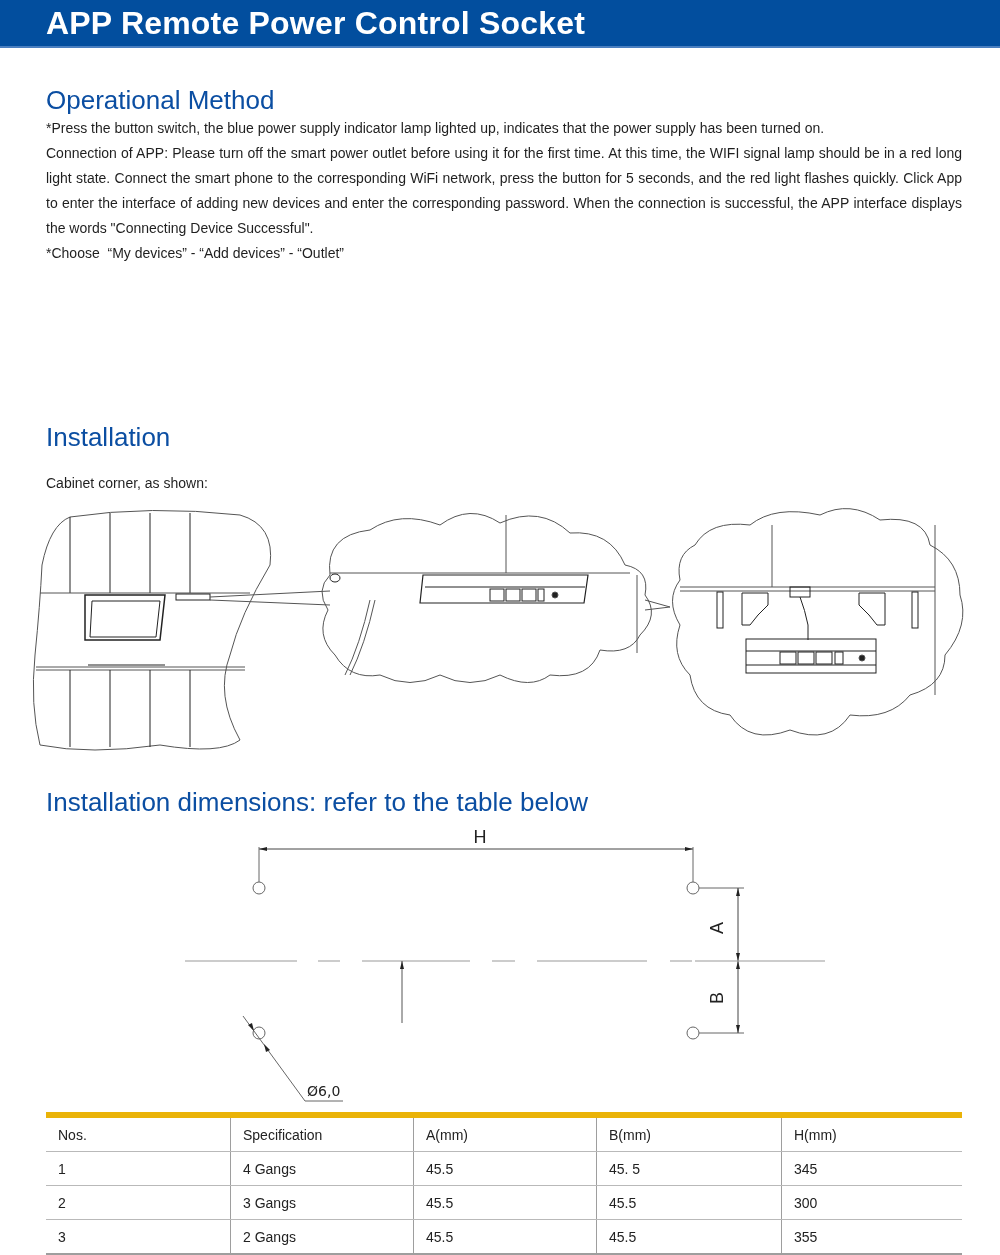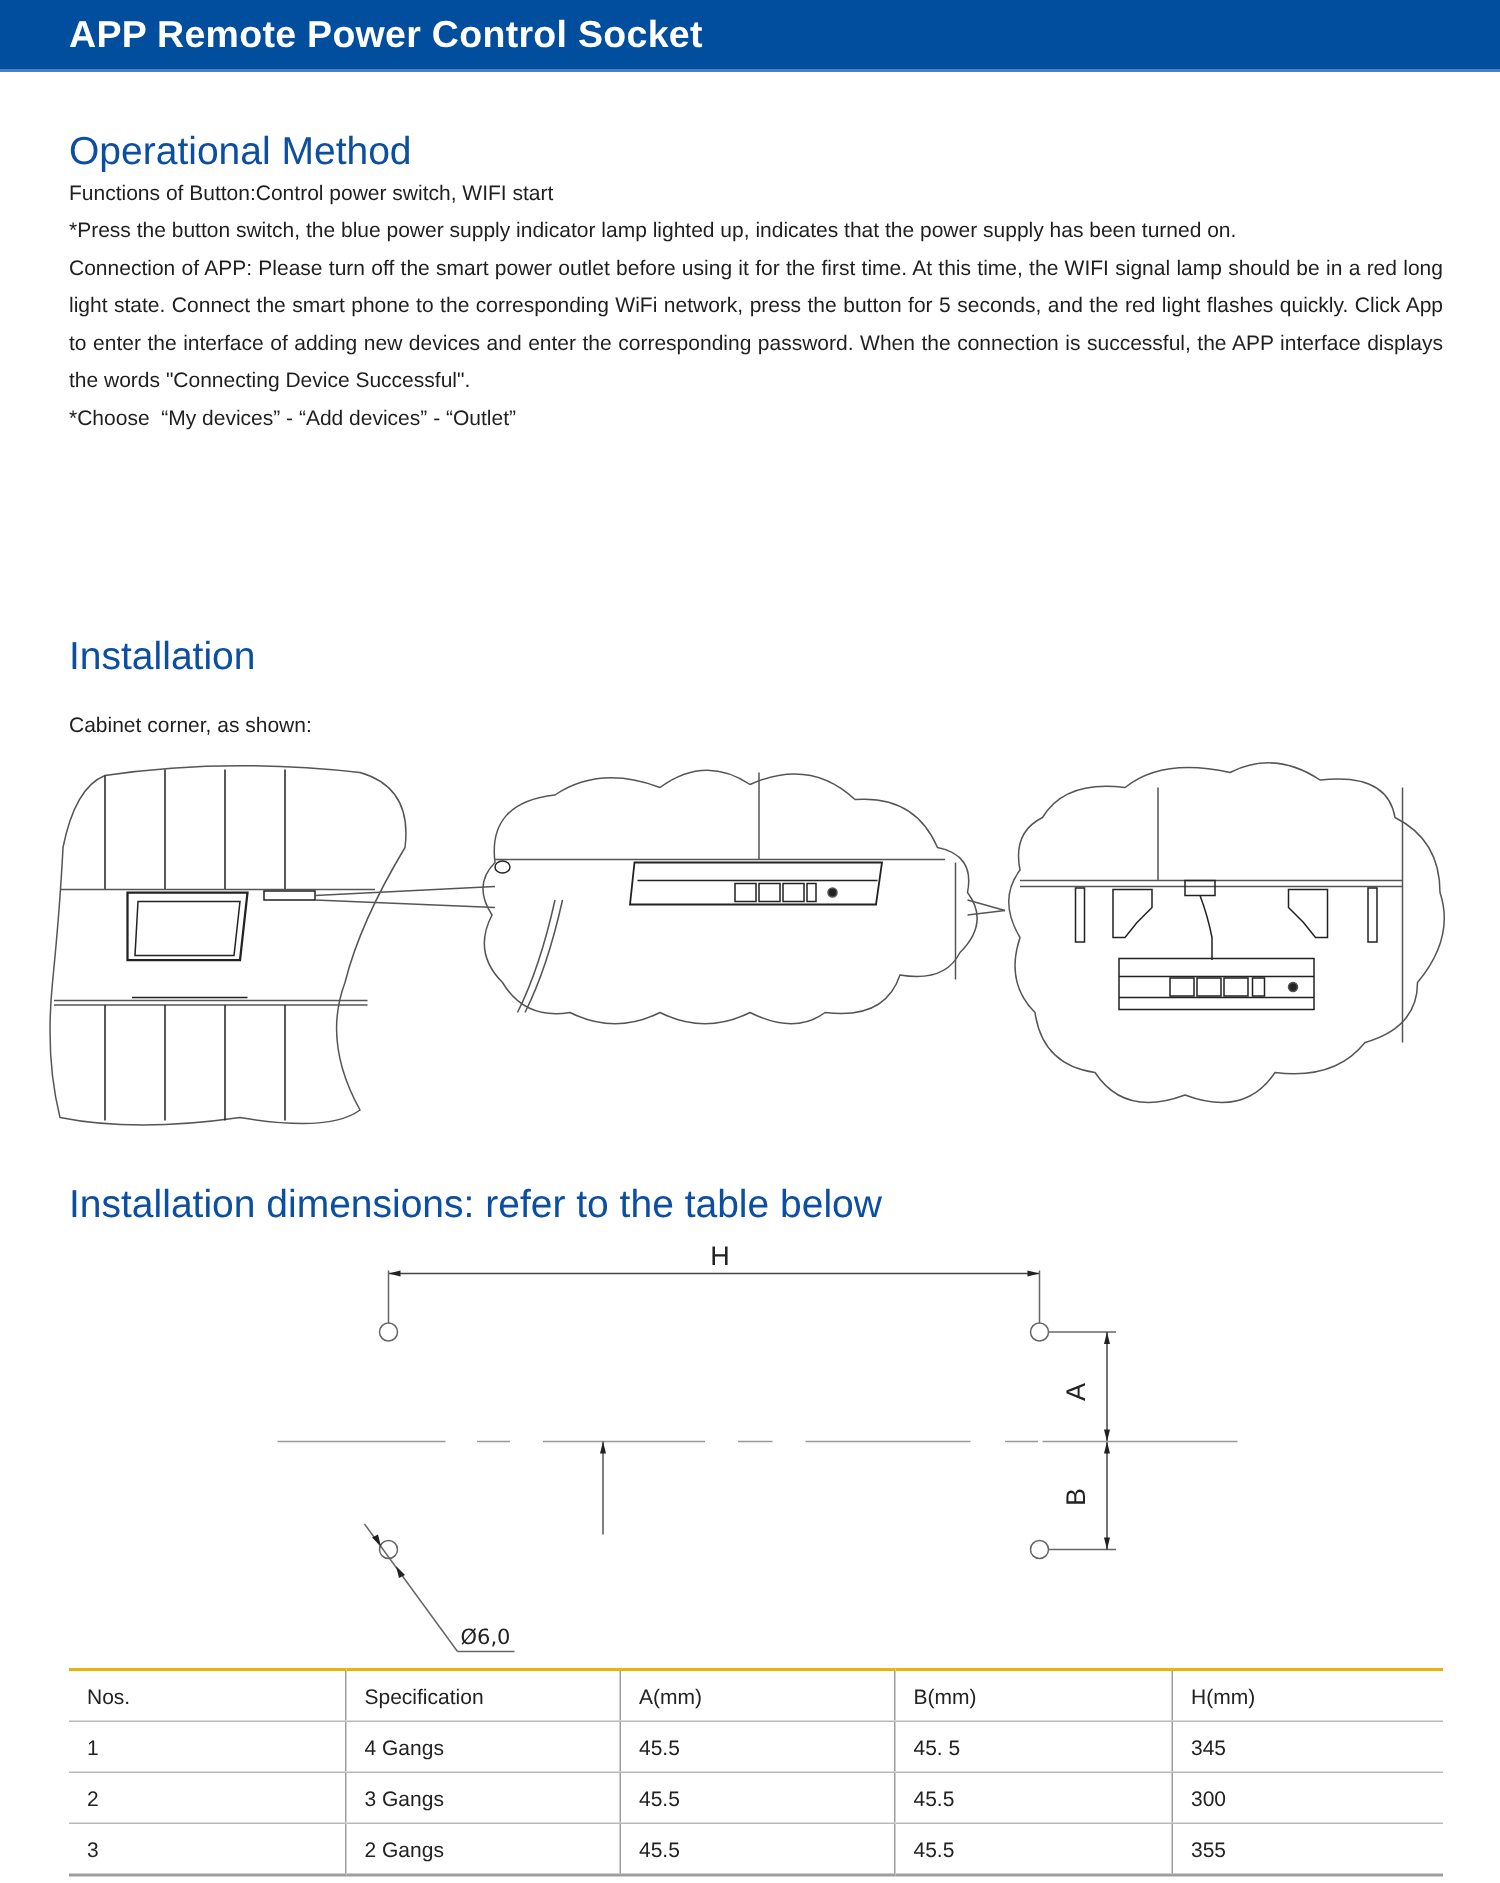--- a/index.html
+++ b/index.html
@@ -1,49 +1,48 @@
 <!DOCTYPE html>
 <html><head>
 <meta charset="utf-8">
 <style>
   html, body { margin: 0; padding: 0; background: #ffffff; }
   body { width: 1000px; height: 1255px; position: relative; overflow: hidden;
          font-family: "Liberation Sans", sans-serif; color: #222; }
   .banner { position: absolute; left: 0; top: 0; width: 1000px; height: 46px; background: #024e9e;
             border-bottom: 2px solid #4a7fc0; }
-  .banner h1 { margin: 0; position: absolute; left: 46px; top: 4px; font-size: 25px; line-height: 38px;
+  .banner h1 { margin: 0; position: absolute; left: 46px; top: 4px; font-size: 32px; line-height: 38px;
                color: #fff; font-weight: bold; letter-spacing: 0.2px; }
   .section-title { position: absolute; left: 46px; margin: 0; font-weight: normal; color: #0b4ea2;
                    font-size: 26px; line-height: 26px; }
   .para { position: absolute; left: 46px; width: 916px; font-size: 14px; line-height: 25px; color: #1f1f1f;
           margin: 0; text-align: justify; }
   .para p { margin: 0; }
   .illus { position: absolute; left: 30px; top: 505px; width: 950px; height: 255px; }
   .dim { position: absolute; left: 180px; top: 820px; width: 660px; height: 290px; }
   table.spec { position: absolute; left: 46px; top: 1112px; width: 916px; border-collapse: collapse;
                font-size: 14px; color: #222; }
   table.spec td { height: 33px; padding: 0 12px; border-top: 1px solid #b9b9b9; border-bottom: 1px solid #b9b9b9; }
-  table.spec tr:first-child td { border-top: 2px solid #eab308; }
+  table.spec tr:first-child td { border-top: 6px solid #eab308; }
   table.spec tr:last-child td { border-bottom: 2px solid #9e9e9e; }
   table.spec td + td { border-left: 1px solid #9e9e9e; }
   table.spec td:nth-child(1) { width: 160px; }
   table.spec td:nth-child(2) { width: 158px; }
   table.spec td:nth-child(3) { width: 158px; }
   table.spec td:nth-child(4) { width: 160px; }
 </style>
 </head>
 <body>
 
 <div class="banner">
   <h1>APP Remote Power Control Socket</h1>
 </div>
 
 <h2 class="section-title" style="top:87px">Operational Method</h2>
 <div class="para" style="top:116px">
-  <p>Functions of Button:Control power switch, WIFI start</p>
   <p>*Press the button switch, the blue power supply indicator lamp lighted up, indicates that the power supply has been turned on.</p>
   <p>Connection of APP: Please turn off the smart power outlet before using it for the first time. At this time, the WIFI signal lamp should be in a red long light state. Connect the smart phone to the corresponding WiFi network, press the button for 5 seconds, and the red light flashes quickly. Click App to enter the interface of adding new devices and enter the corresponding password. When the connection is successful, the APP interface displays the words "Connecting Device Successful".</p>
   <p>*Choose &nbsp;“My devices” - “Add devices” - “Outlet”</p>
 </div>
 
 <h2 class="section-title" style="top:424px">Installation</h2>
 <div class="para" style="top:471px">Cabinet corner, as shown:</div>
 
 <svg class="illus" viewBox="0 0 950 255" fill="none" stroke="#555" stroke-width="1">
   <g>

